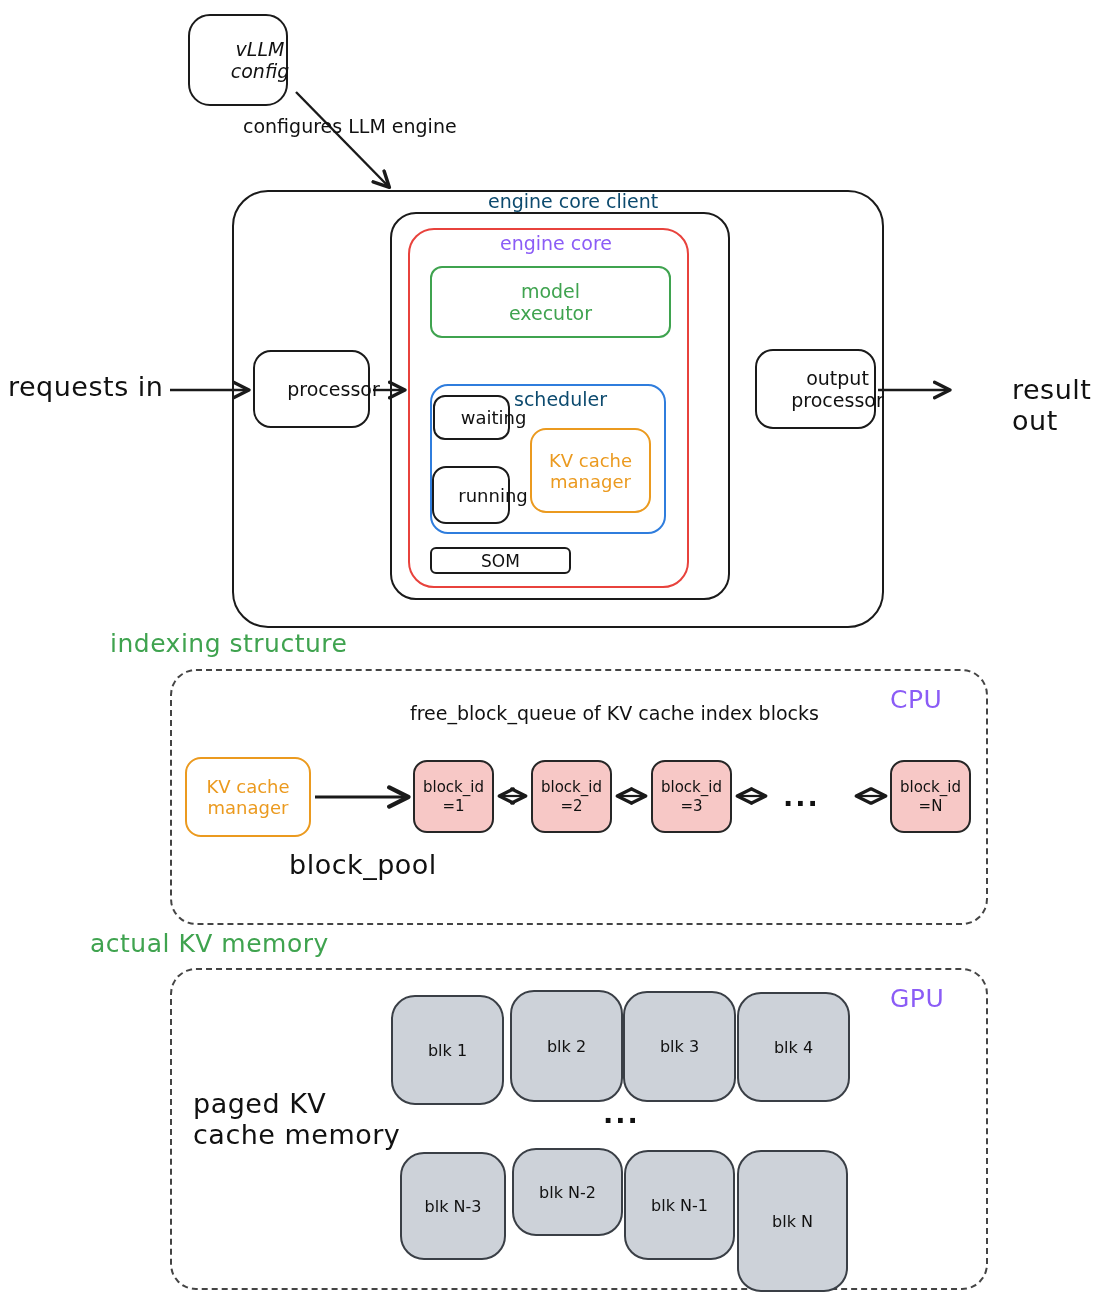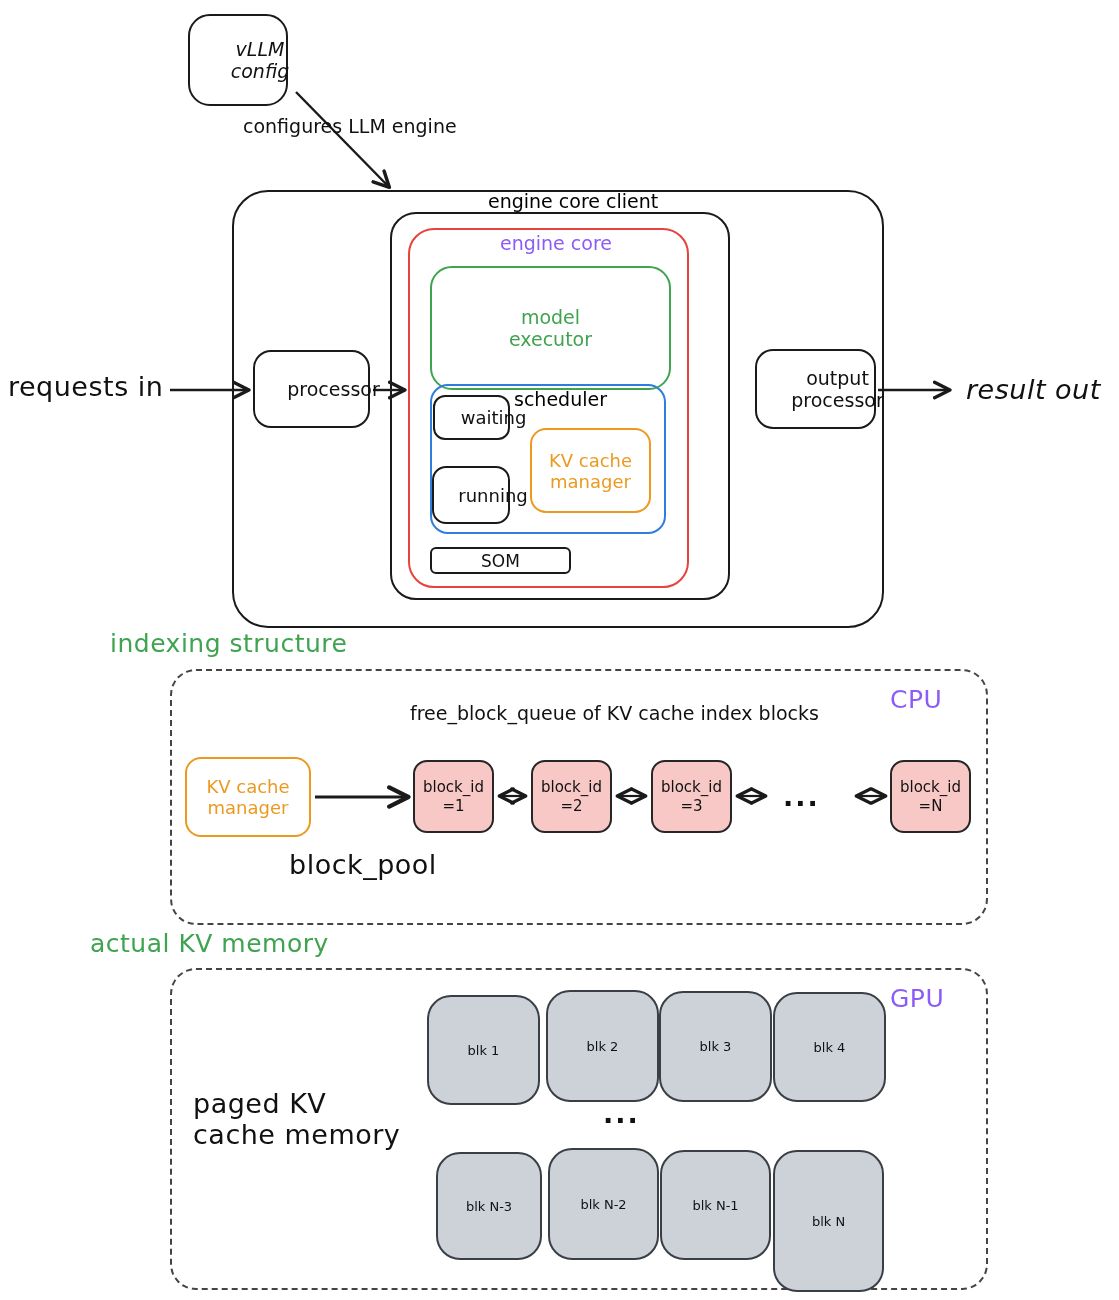--- a/index.html
+++ b/index.html
@@ -15,34 +15,33 @@
   }
   .ink  { border:2.5px solid #1a1a1a;padding-left:44px; }
   .thin { border:2px solid #1a1a1a; }
   .red-b    { border:2.5px solid #e8423c; }
   .green-b  { border:2.5px solid #3fa34f; }
   .blue-b   { border:2.5px solid #2f7ddd; }
   .orange-b { border:2.5px solid #eb9a1f; }
   .lbl { position:absolute; line-height:1.15; }
   .c-red    { color:#8b5cf6; }
   .c-green  { color:#3fa34f; }
-  .c-blue   { color:#000000; }
+  .c-blue   { color:#0c4a6e; }
   .c-orange { color:#eb9a1f; }
   .dashed {
     position:absolute; box-sizing:border-box;
     border:2px dashed #444; border-radius:26px;
   }
   .pink {
     background:#f7c8c6; border:2px solid #262626; border-radius:14px;
     font-size:15px; line-height:1.25;
   }
   .gray {
     background:#cdd2d9; border:2px solid #3a3f46; border-radius:24px;
-    font-size:13px;
-    margin-left:36px;
+    font-size:16px;
   }
   svg.overlay { position:absolute; left:0; top:0; pointer-events:none; }
   .hand-lg { font-size:27px; letter-spacing:0.5px; }
   .hand-md { font-size:25px; letter-spacing:0.5px; }
   .hand-sm { font-size:19px; }
   .ellipsis { font-size:27px; font-weight:bold; letter-spacing:2px; }
 </style>
 </head>
 <body>
 
@@ -71,21 +70,21 @@
   </div>
   <div class="lbl hand-sm" style="left:243px; top:116px;">configures LLM engine</div>
 
   <div class="box ink" style="left:232px; top:190px; width:652px; height:438px; border-radius:36px;"></div>
   <div class="box ink" style="left:390px; top:212px; width:340px; height:388px; border-radius:26px;"></div>
   <div class="lbl hand-sm c-blue" style="left:488px; top:191px;">engine core client</div>
 
   <div class="box red-b" style="left:408px; top:228px; width:281px; height:360px; border-radius:26px;"></div>
   <div class="lbl hand-sm c-red" style="left:500px; top:233px;">engine core</div>
 
-  <div class="box green-b" style="left:430px; top:266px; width:241px; height:124px; border-radius:22px; font-size:19px;">
+  <div class="box green-b" style="left:430px; top:266px; width:241px; height:72px; border-radius:12px; font-size:19px;">
     <span class="pre c-green">model
 executor</span>
   </div>
 
   <div class="box blue-b" style="left:430px; top:384px; width:236px; height:150px; border-radius:18px;"></div>
   <div class="lbl hand-sm c-blue" style="left:514px; top:389px;">scheduler</div>
 
   <div class="box ink" style="left:433px; top:395px; width:77px; height:45px; border-radius:12px; font-size:18px;">
     <span>waiting</span>
   </div>
@@ -102,21 +101,21 @@
   </div>
 
   <div class="lbl hand-lg" style="left:8px; top:371px;">requests in</div>
   <div class="box ink" style="left:253px; top:350px; width:117px; height:78px; border-radius:18px; font-size:19px;">
     <span>processor</span>
   </div>
   <div class="box ink" style="left:755px; top:349px; width:121px; height:80px; border-radius:18px; font-size:19px;">
     <span class="pre">output
 processor</span>
   </div>
-  <div class="lbl hand-lg" style="left:966px; top:374px;font-style:italic;">result out</div>
+  <div class="lbl hand-lg" style="left:1012px; top:374px;">result out</div>
 
   <div class="lbl hand-md c-green" style="left:110px; top:630px;">indexing structure</div>
 
   <div class="dashed" style="left:170px; top:669px; width:818px; height:256px;"></div>
   <div class="lbl hand-md c-red" style="left:890px; top:686px;">CPU</div>
   <div class="lbl hand-sm" style="left:410px; top:703px;">free_block_queue of KV cache index blocks</div>
 
   <div class="box orange-b" style="left:185px; top:757px; width:126px; height:80px; border-radius:16px; font-size:18px;">
     <span class="pre c-orange">KV cache
 manager</span>
@@ -159,21 +158,21 @@
   </div>
   <div class="box gray" style="left:737px; top:992px; width:113px; height:110px;">
     <span>blk 4</span>
   </div>
 
   <div class="lbl ellipsis" style="left:603px; top:1098px;">...</div>
 
   <div class="box gray" style="left:400px; top:1152px; width:106px; height:108px;">
     <span>blk N-3</span>
   </div>
-  <div class="box gray" style="left:512px; top:1148px; width:111px; height:112px;">
+  <div class="box gray" style="left:512px; top:1148px; width:111px; height:88px;">
     <span>blk N-2</span>
   </div>
   <div class="box gray" style="left:624px; top:1150px; width:111px; height:110px;">
     <span>blk N-1</span>
   </div>
   <div class="box gray" style="left:737px; top:1150px; width:111px; height:142px;">
     <span>blk N</span>
   </div>
 
 </div>

